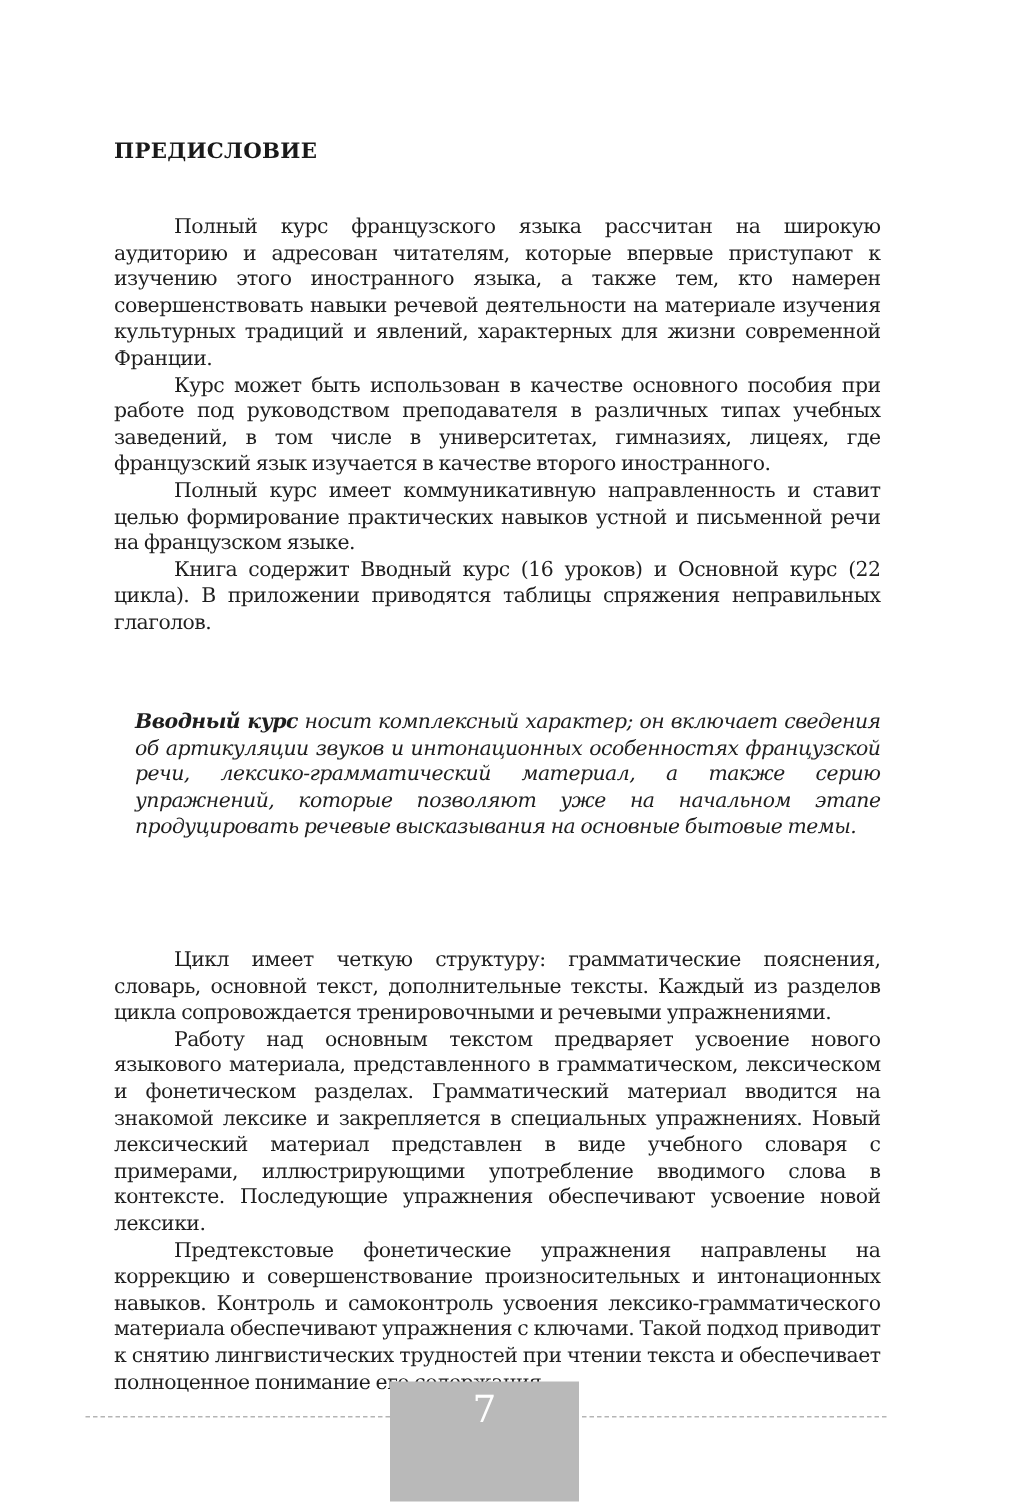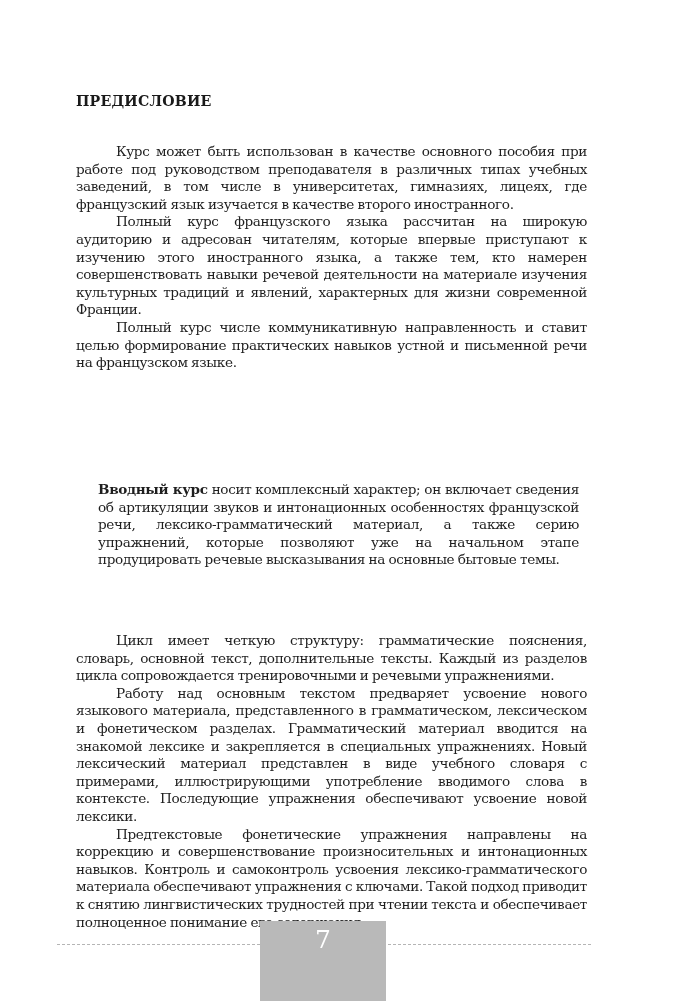--- a/index.html
+++ b/index.html
@@ -51,22 +51,23 @@
       position: absolute;
       left: 90px;
       width: 497px;
       font-size: 13.6px;
       line-height: 17.6px;
       text-align: justify;
       letter-spacing: -0.35px;
       word-spacing: -0.5px;
     }
     .inset-block p {
-      margin: 8px;
+      margin: 0;
       text-indent: 0;
+      font-style: italic;
     }
     .inset-block b {
       font-weight: bold;
     }
     .block-1 { top: 143px; }
     .block-2 { top: 473px; }
     .block-3 { top: 632px; }
 
     .footer-line {
       position: absolute;
@@ -97,23 +98,24 @@
     }
   </style>
 </head>
 <body>
 
 <div class="page">
 
   <h1 class="heading">ПРЕДИСЛОВИЕ</h1>
 
   <div class="body-block block-1">
+    <p>Полный курс французского языка рассчитан на широкую аудиторию и адресован читателям, которые впервые приступают к изучению этого ино­странного языка, а также тем, кто намерен совершенствовать навыки речевой деятельности на материале изучения культурных традиций и явлений, харак­терных для жизни современной Франции.</p>
     <p>Курс может быть использован в качестве основного пособия при работе под руководством преподавателя в различных типах учебных заведений, в том числе в университетах, гимназиях, лицеях, где французский язык изучается в качестве второго иностранного.</p>
-    <p>Полный курс французского языка рассчитан на широкую аудиторию и адресован читателям, которые впервые приступают к изучению этого ино­странного языка, а также тем, кто намерен совершенствовать навыки речевой деятельности на материале изучения культурных традиций и явлений, харак­терных для жизни современной Франции.</p>
-    <p>Полный курс числе коммуникативную направленность и ставит целью формирование практических навыков устной и письменной речи на француз­ском языке.</p>
+    <p>Полный курс имеет коммуникативную направленность и ставит целью формирование практических навыков устной и письменной речи на француз­ском языке.</p>
+    <p>Книга содержит Вводный курс (16 уроков) и Основной курс (22 цикла). В приложении приводятся таблицы спряжения неправильных глаголов.</p>
   </div>
 
   <div class="inset-block block-2">
     <p><b>Вводный курс</b><span> носит комплексный характер; он включает сведения об артикуляции звуков и интонационных особенностях французской речи, лексико-грамматический материал, а также серию упражнений, которые позволяют уже на начальном этапе продуцировать речевые высказывания на основные бытовые темы.</span></p>
   </div>
 
   <div class="body-block block-3">
     <p>Цикл имеет четкую структуру: грамматические пояснения, словарь, ос­новной текст, дополнительные тексты. Каждый из разделов цикла сопровожда­ется тренировочными и речевыми упражнениями.</p>
     <p>Работу над основным текстом предваряет усвоение нового языкового материала, представленного в грамматическом, лексическом и фонетическом разделах. Грамматический материал вводится на знакомой лексике и закре­пляется в специальных упражнениях. Новый лексический материал представ­лен в виде учебного словаря с примерами, иллюстрирующими употребление вводимого слова в контексте. Последующие упражнения обеспечивают усво­ение новой лексики.</p>
     <p>Предтекстовые фонетические упражнения направлены на коррекцию и со­вершенствование произносительных и интонационных навыков. Контроль и са­моконтроль усвоения лексико-грамматического материала обеспечивают упраж­нения с ключами. Такой подход приводит к снятию лингвистических трудностей при чтении текста и обеспечивает полноценное понимание его содержания.</p>

